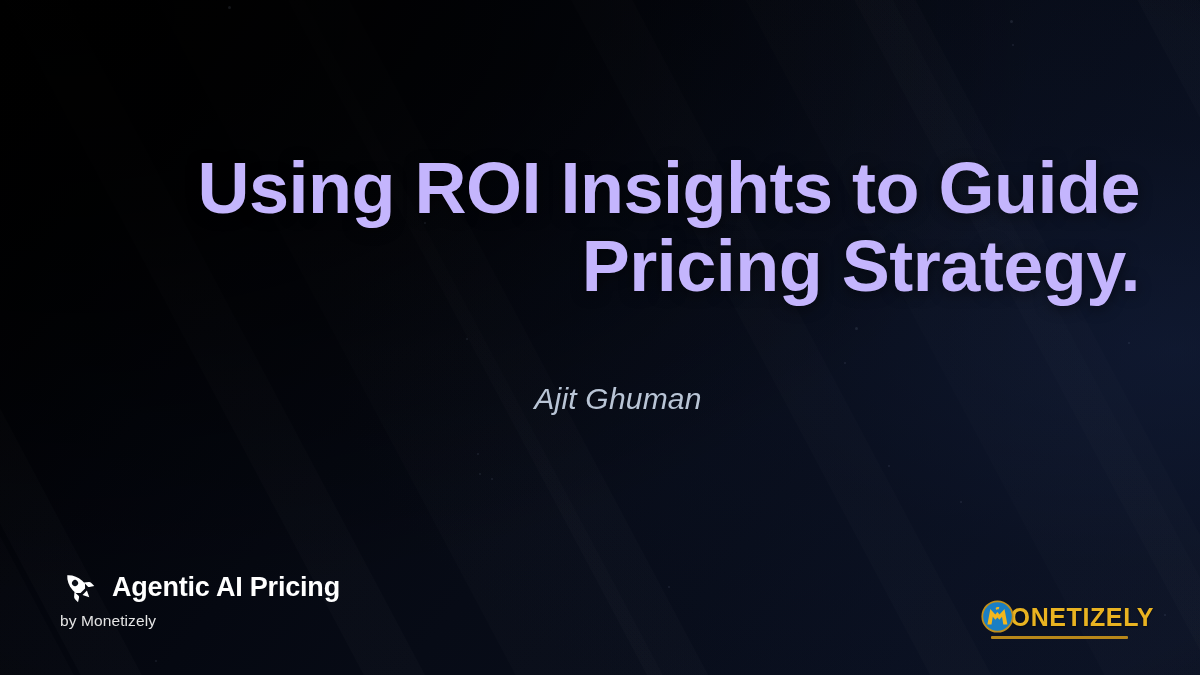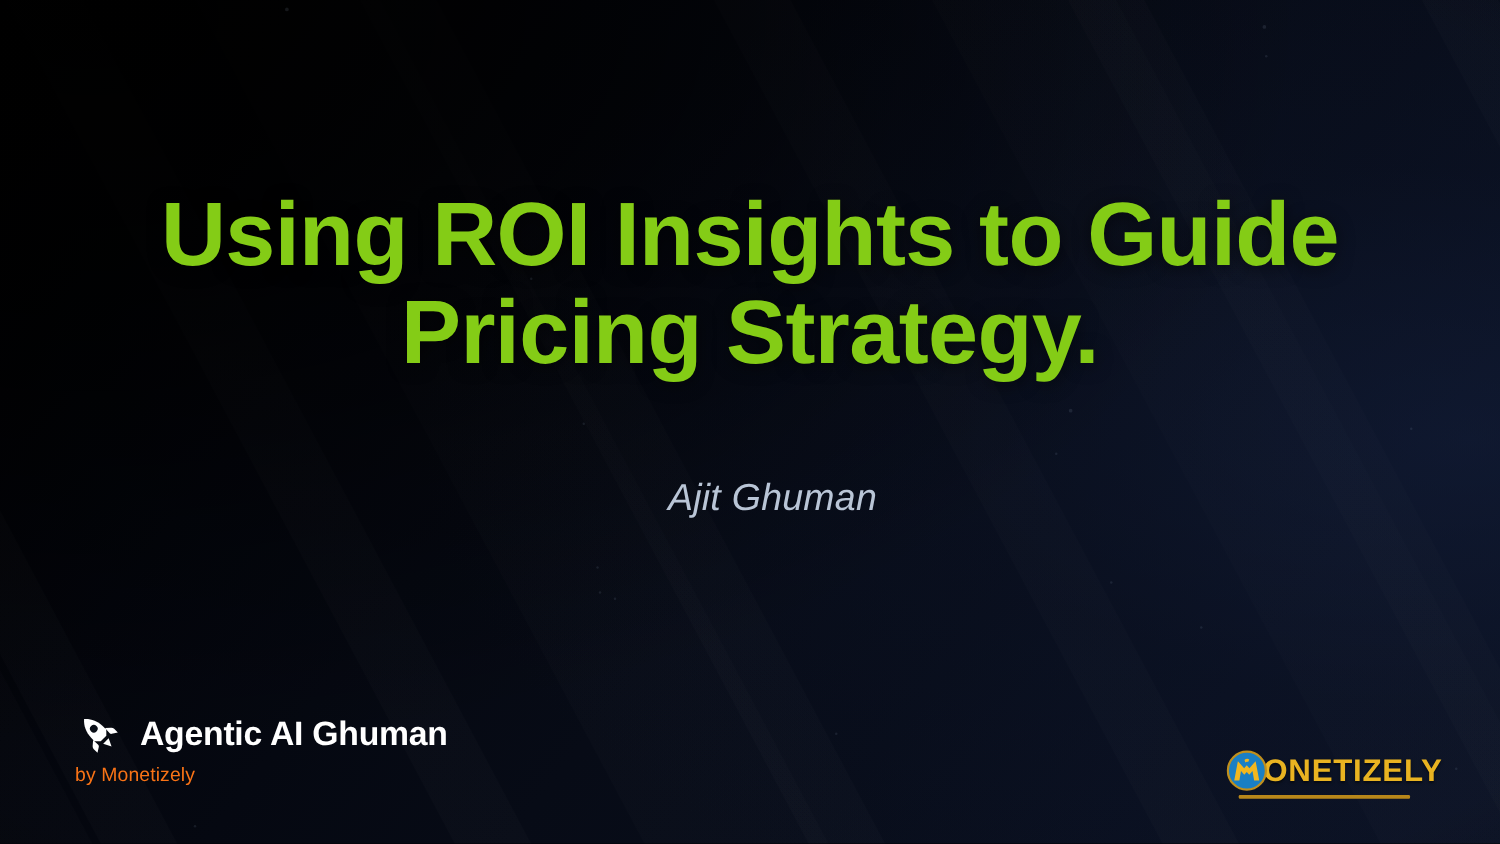--- a/index.html
+++ b/index.html
@@ -87,23 +87,24 @@
     top:150px;
     text-align:center;
     padding:0 60px;
   }
   .slide-title{
     font-family:"Liberation Sans", sans-serif;
     font-weight:bold;
     font-size:72px;
     line-height:1.08;
     letter-spacing:-0.5px;
-    color:#84cc16;
+    color:#c4b5fd;
     text-shadow:0 2px 14px rgba(0,0,0,.55);
     white-space:pre-line;
+    text-align:right;
   }
 
   .slide-subtitle{
     position:absolute;
     left:0; right:0;
     top:382px;
     text-align:center;
     font-family:"Liberation Sans", sans-serif;
     font-style:italic;
     font-weight:normal;
@@ -135,21 +136,21 @@
     font-weight:bold;
     font-size:27px;
     color:#ffffff;
     letter-spacing:-0.2px;
     white-space:nowrap;
   }
   .brand-by{
     margin-top:6px;
     font-family:"Liberation Sans", sans-serif;
     font-size:15.5px;
-    color:#f97316;
+    color:#e5e5e5;
     letter-spacing:.1px;
   }
 
   
   .logo{
     position:absolute;
     right:46px;
     bottom:36px;
     display:flex;
     flex-direction:column;
@@ -231,21 +232,21 @@
         <svg viewBox="0 0 38 38" xmlns="http://www.w3.org/2000/svg" aria-hidden="true">
           <g transform="rotate(-45 19 19)" fill="#ffffff">
             <path d="M19 2.4c4.1 3.6 6.4 8.6 6.6 14.1l.1 4.3-3.5 3.6h-6.4l-3.5-3.6.1-4.3C12.6 11 14.9 6 19 2.4z"></path>
             <circle cx="19" cy="13.4" r="3.05" fill="#0b0f18"></circle>
             <path d="M12.3 19.3l-3.7 3.2c-.7.6-1.1 1.5-1.1 2.4v4.2l4.2-2.7c.5-.3.8-.9.8-1.5l-.2-5.6z"></path>
             <path d="M25.7 19.3l3.7 3.2c.7.6 1.1 1.5 1.1 2.4v4.2l-4.2-2.7c-.5-.3-.8-.9-.8-1.5l.2-5.6z"></path>
             <path d="M15.9 27.1h6.2l-3.1 6.4-3.1-6.4z"></path>
           </g>
         </svg>
       </span>
-      <span class="brand-name">Agentic AI Ghuman</span>
+      <span class="brand-name">Agentic AI Pricing</span>
     </div>
     <div class="brand-by">by Monetizely</div>
   </div>
 
   <div class="logo">
     <div class="logo-row">
       <span class="logo-mark">
         <svg viewBox="0 0 33 33" xmlns="http://www.w3.org/2000/svg" aria-hidden="true">
           <circle cx="16.5" cy="16.5" r="15.2" fill="#1a7fc4" stroke="#c08f1c" stroke-width="1.8"></circle>
           <path d="M6.4 24.4L9.3 8.9l5.0 5.6 2.1-2.4 2.1 2.4 5.0-5.6 2.9 15.5h-4.1l-1.3-7.6-2.6 3.0-2.0-2.3-2.0 2.3-2.6-3.0-1.3 7.6H6.4z" fill="#f2b71e"></path>

